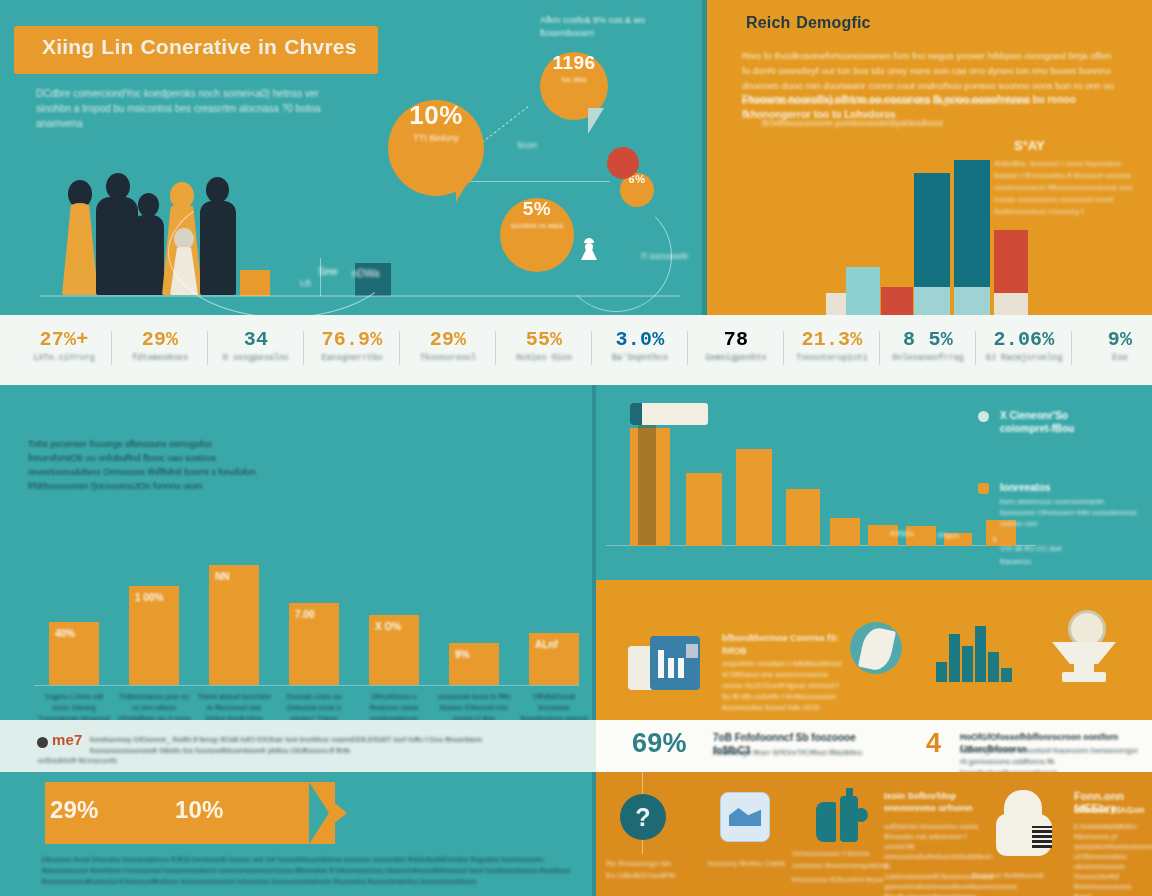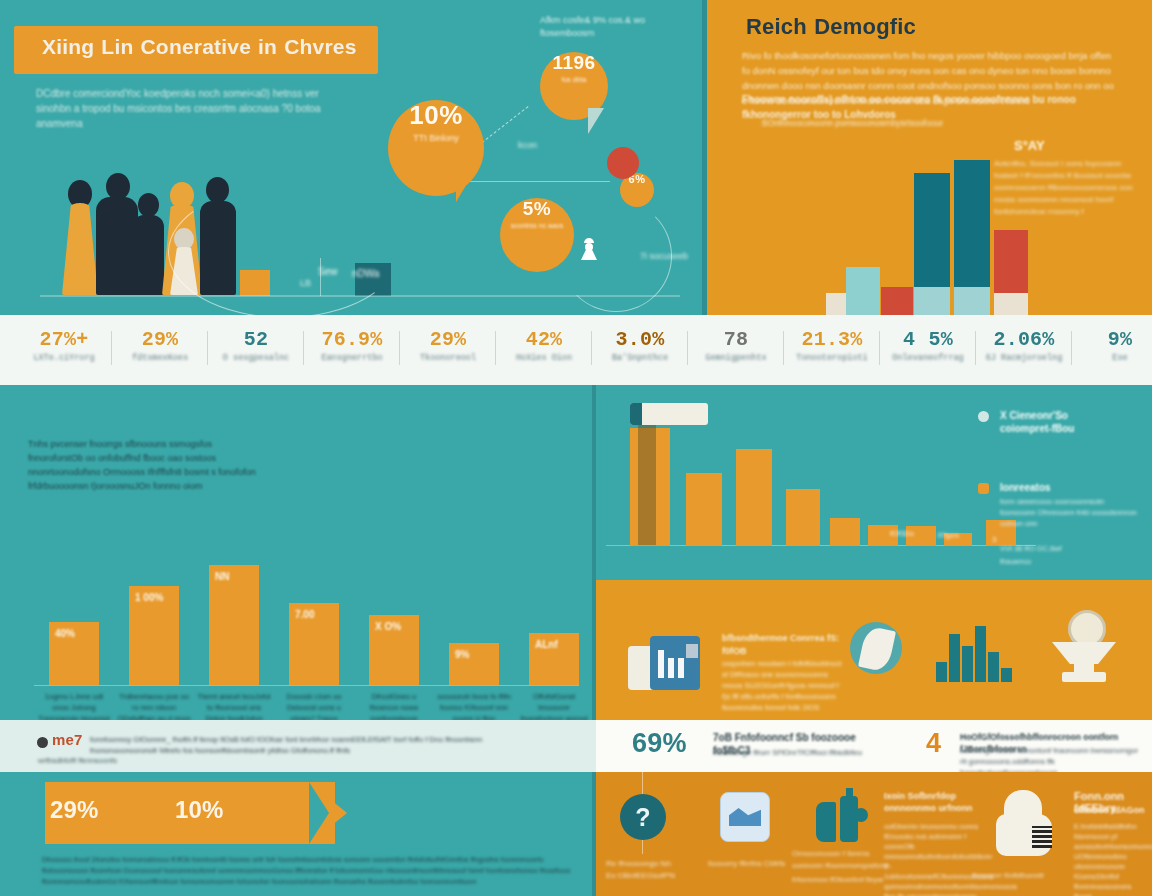--- a/index.html
+++ b/index.html
@@ -74,21 +74,21 @@
   }
   .dash{position:absolute;border-top:1.5px dashed rgba(255,255,255,.6);}
   .thinline{position:absolute;background:rgba(255,255,255,.45);}
 
   
   .panel-tr{
     position:absolute;left:706px;top:0;width:446px;height:315px;
     background:#e49a22;overflow:hidden;
   }
   .tr-title{
-    position:absolute;left:40px;top:14px;font-size:22px;font-weight:700;
+    position:absolute;left:40px;top:14px;font-size:16px;font-weight:700;
     color:#233b46;
   }
   .tr-para{
     position:absolute;left:36px;top:48px;width:378px;
     font-size:9.5px;line-height:15px;color:#f6e9cf;
   }
   .tr-para2{
     position:absolute;left:36px;top:92px;width:382px;
     font-size:10px;line-height:15px;color:#f7ecd6;font-weight:600;
   }
@@ -448,56 +448,56 @@
           <div class="v blur" style="color: rgb(224, 154, 44);">27%+</div>
           <span class="l blur3">LXTe.ciYrorg</span>
           <span class="sep"></span>
         </div>
         <div class="stat">
           <div class="v blur" style="color: rgb(224, 154, 44);">29%</div>
           <span class="l blur3">fdtsmexKoes</span>
           <span class="sep"></span>
         </div>
         <div class="stat">
-          <div class="v blur" style="color: rgb(46, 127, 134);">52</div>
+          <div class="v blur" style="color: rgb(46, 127, 134);">34</div>
           <span class="l blur3">O sesgpesalnc</span>
           <span class="sep"></span>
         </div>
         <div class="stat">
           <div class="v blur" style="color: rgb(224, 154, 44);">76.9%</div>
           <span class="l blur3">Eansgnerrtbo</span>
           <span class="sep"></span>
         </div>
         <div class="stat">
           <div class="v blur" style="color: rgb(224, 154, 44);">29%</div>
           <span class="l blur3">Tkoonoreool</span>
           <span class="sep"></span>
         </div>
         <div class="stat">
-          <div class="v blur" style="color: rgb(224, 154, 44);">42%</div>
+          <div class="v blur" style="color: rgb(224, 154, 44);">55%</div>
           <span class="l blur3">HoXies Oion</span>
           <span class="sep"></span>
         </div>
         <div class="stat">
-          <div class="v blur" style="color: #a16207;">3.0%</div>
+          <div class="v blur" style="color: #0369a1;">3.0%</div>
           <span class="l blur3">Ba'Snpnthce</span>
           <span class="sep"></span>
         </div>
         <div class="stat">
-          <div class="v blur" style="color: #737373;">78</div>
+          <div class="v blur" style="color: #000000;">78</div>
           <span class="l blur3">Gemnigpenhtx</span>
           <span class="sep"></span>
         </div>
         <div class="stat">
           <div class="v blur" style="color: rgb(224, 154, 44);">21.3%</div>
           <span class="l blur3">Tonooteropioti</span>
           <span class="sep"></span>
         </div>
         <div class="stat">
-          <div class="v blur" style="color: rgb(46, 127, 134);">4 5%</div>
+          <div class="v blur" style="color: rgb(46, 127, 134);">8 5%</div>
           <span class="l blur3">Onlevaneofrrag</span>
           <span class="sep"></span>
         </div>
         <div class="stat">
           <div class="v blur" style="color: rgb(46, 127, 134);">2.06%</div>
           <span class="l blur3">6J Racmjoroelng</span>
           <span class="sep"></span>
         </div>
         <div class="stat">
           <div class="v blur" style="color: rgb(46, 127, 134);">9%</div>

